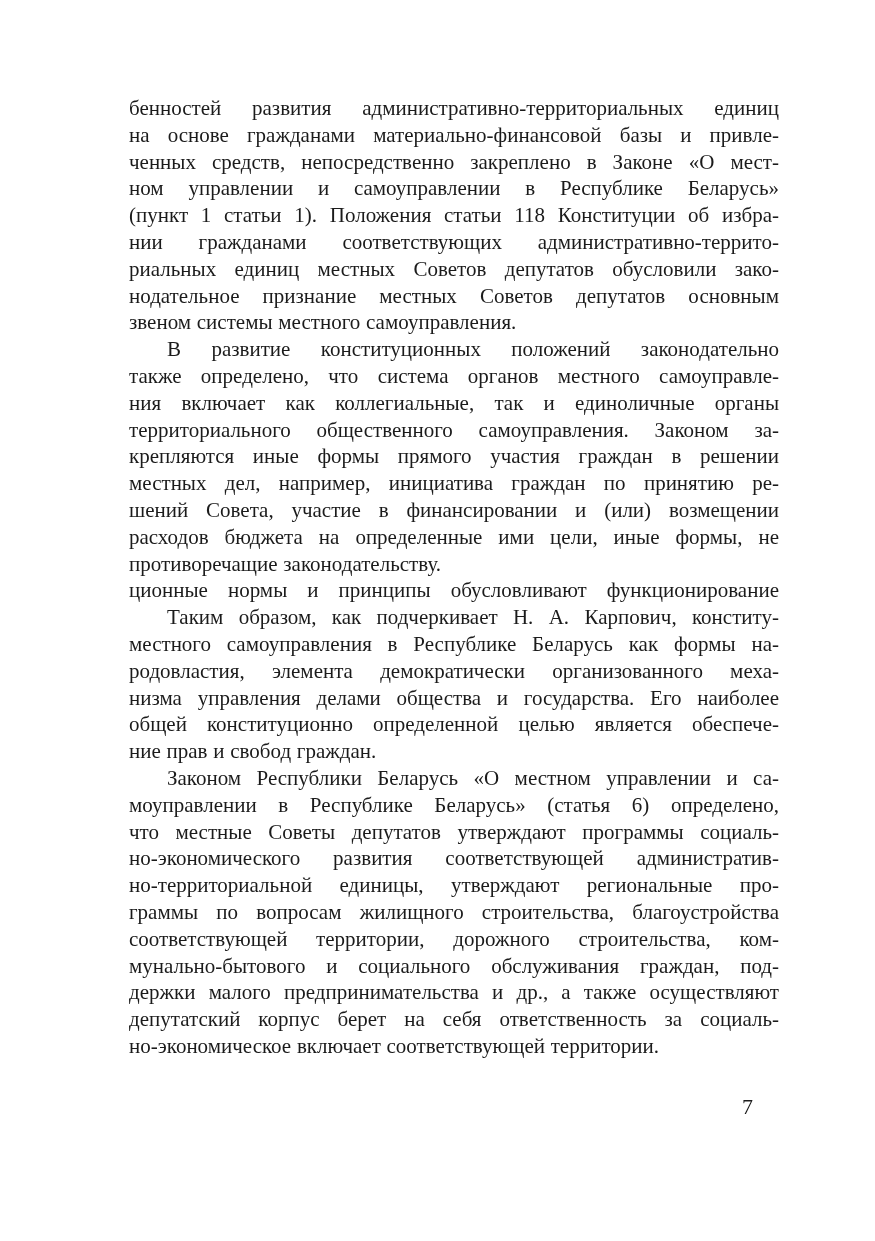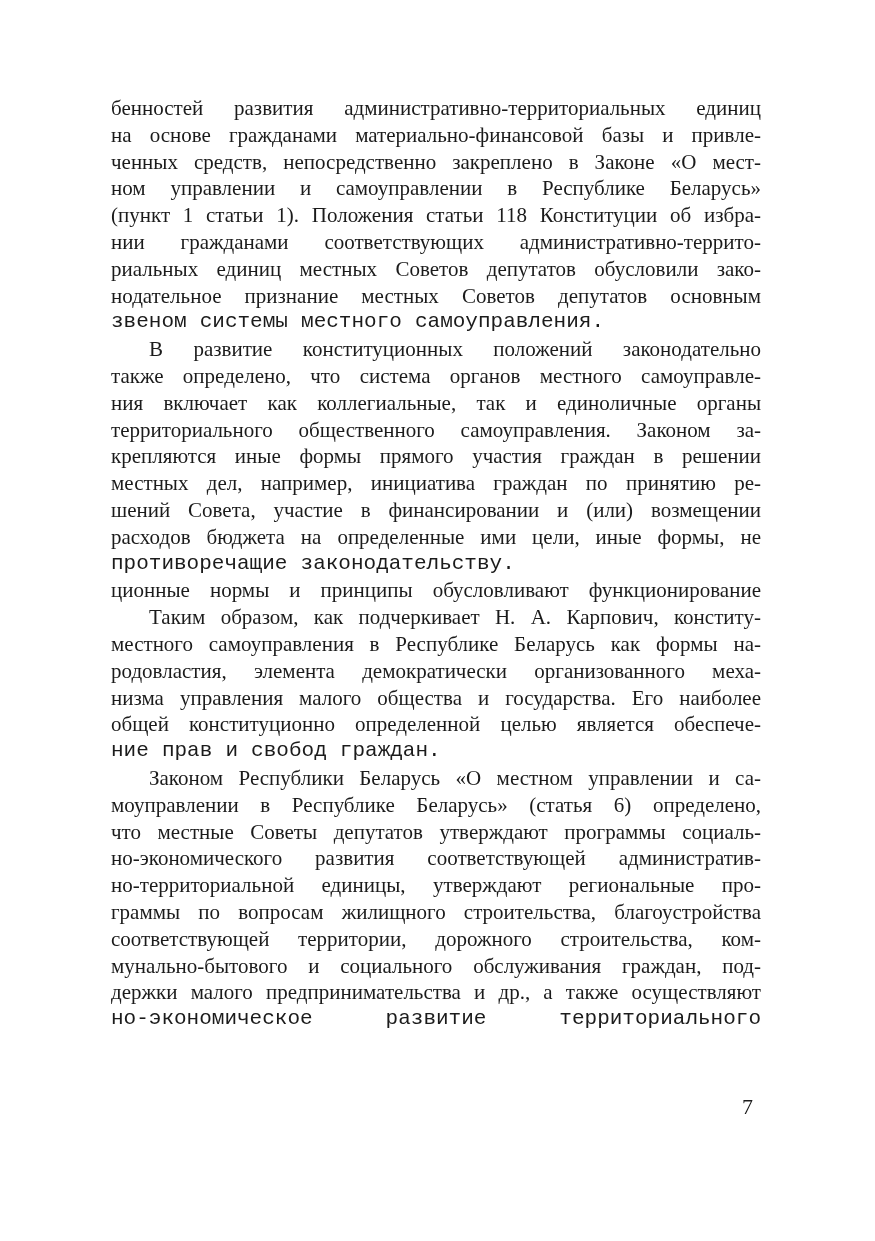--- a/index.html
+++ b/index.html
@@ -14,42 +14,41 @@
     color: #1b1b1b;
     position: relative;
     overflow: hidden;
   }
   .page {
     position: absolute;
     inset: 0;
   }
   .text-block {
     position: absolute;
-    left: 111px;
+    left: 129px;
     top: 95px;
     width: 650px;
   }
   .paragraph {
     margin: 0;
   }
   .line {
     font-size: 21px;
     line-height: 26.8px;
     height: 26.8px;
     overflow: hidden;
     text-align: justify;
     text-align-last: justify;
     word-spacing: 0.5px;
   }
   .line.indent {
     text-indent: 38px;
   }
   .line.last {
     text-align-last: left;
-    font-family: Liberation Mono, monospace;
   }
   .page-number {
     position: absolute;
     left: 113px;
     top: 1094px;
     width: 650px;
     text-align: right;
     padding-right: 10px;
     box-sizing: border-box;
     font-size: 22px;
@@ -81,31 +80,32 @@
         <div class="line">местных дел, например, инициатива граждан по принятию ре-</div>
         <div class="line">шений Совета, участие в финансировании и (или) возмещении</div>
         <div class="line">расходов бюджета на определенные ими цели, иные формы, не</div>
         <div class="line last">противоречащие законодательству.</div>
       </div>
       <div class="paragraph">
         <div class="line">ционные нормы и принципы обусловливают функционирование</div>
         <div class="line indent">Таким образом, как подчеркивает Н. А. Карпович, конститу-</div>
         <div class="line">местного самоуправления в Республике Беларусь как формы на-</div>
         <div class="line">родовластия, элемента демократически организованного меха-</div>
-        <div class="line">низма управления малого общества и государства. Его наиболее</div>
+        <div class="line">низма управления делами общества и государства. Его наиболее</div>
         <div class="line">общей конституционно определенной целью является обеспече-</div>
         <div class="line last">ние прав и свобод граждан.</div>
       </div>
       <div class="paragraph">
         <div class="line indent">Законом Республики Беларусь «О местном управлении и са-</div>
         <div class="line">моуправлении в Республике Беларусь» (статья 6) определено,</div>
         <div class="line">что местные Советы депутатов утверждают программы социаль-</div>
         <div class="line">но-экономического развития соответствующей административ-</div>
         <div class="line">но-территориальной единицы, утверждают региональные про-</div>
         <div class="line">граммы по вопросам жилищного строительства, благоустройства</div>
         <div class="line">соответствующей территории, дорожного строительства, ком-</div>
         <div class="line">мунально-бытового и социального обслуживания граждан, под-</div>
         <div class="line">держки малого предпринимательства и др., а также осуществляют</div>
-        <div class="line last">но-экономическое развитие территориального территории.</div>
+        <div class="line">депутатский корпус берет на себя ответственность за социаль-</div>
+        <div class="line last">но-экономическое включает соответствующей территории.</div>
       </div>
     </div>
   <div class="page-number">7</div>
 </div>
 
 </body></html>

